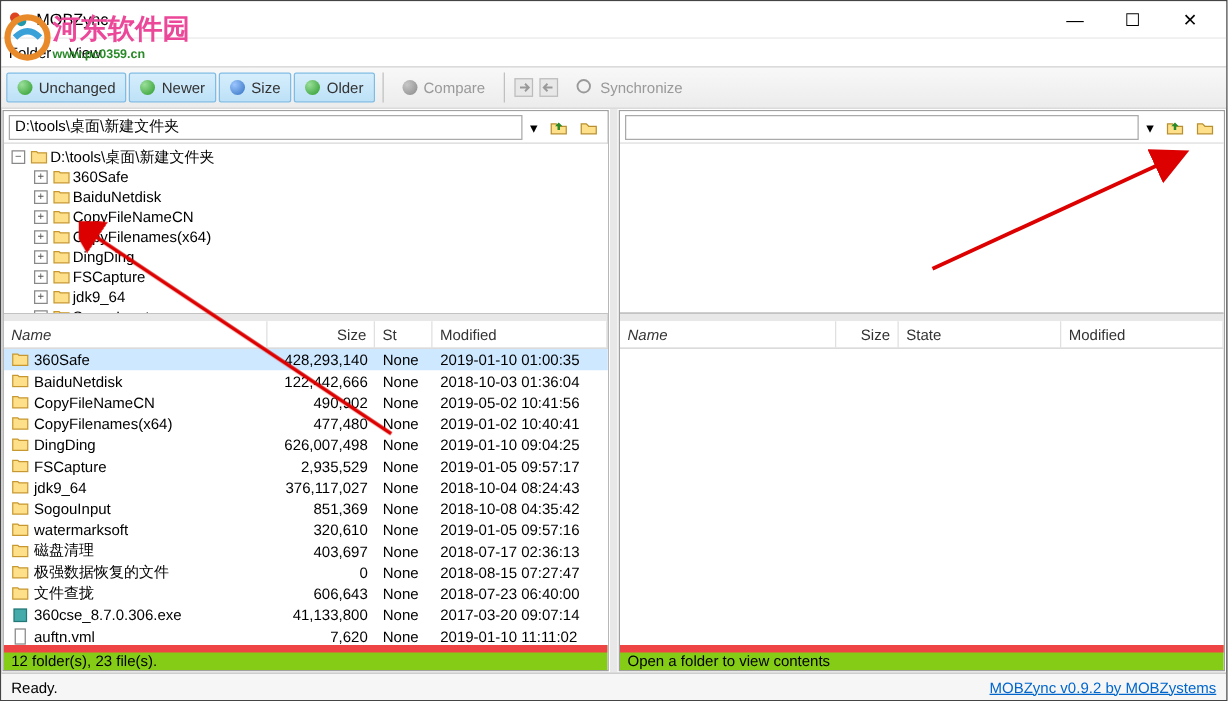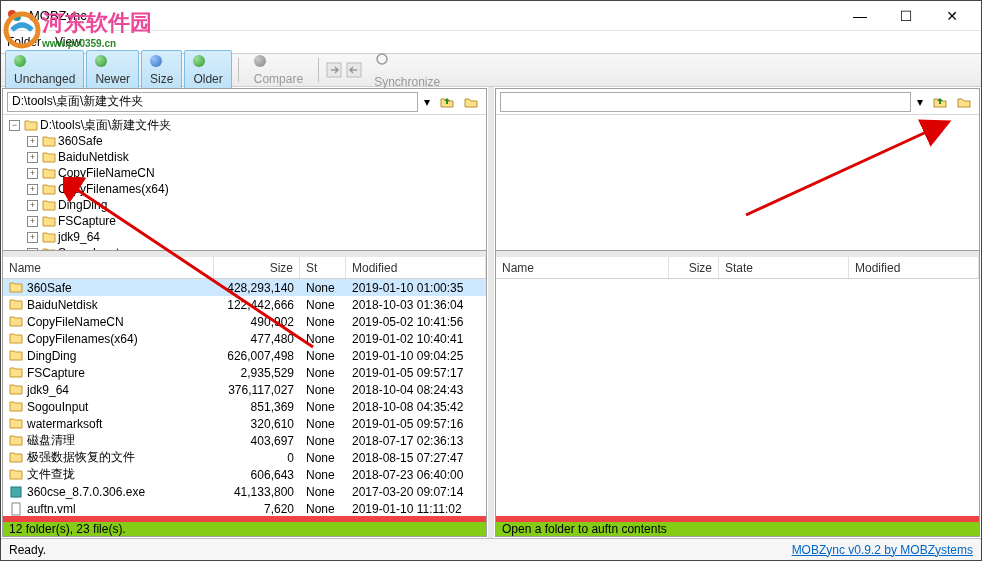--- a/index.html
+++ b/index.html
@@ -12,21 +12,21 @@
 .titlebar .win-btn { width: 46px; height: 30px; display: flex; align-items: center; justify-content: center; font-size: 14px; }
 
 .watermark { position: absolute; top: 8px; left: 4px; z-index: 100; pointer-events: none; }
 .watermark-text { color: #ec4899; font-weight: bold; font-size: 22px; font-family: "SimHei", sans-serif; }
 .watermark-url { color: #2a8a2a; font-size: 10px; font-weight: bold; }
 
 .menubar { height: 22px; display: flex; align-items: center; padding: 0 6px; gap: 14px; background: #fff; }
 .menubar span { font-size: 12px; }
 
 .toolbar { height: 34px; background: linear-gradient(#f8f8f8, #ececec); display: flex; align-items: center; padding: 0 4px; gap: 2px; border-top: 1px solid #d0d0d0; border-bottom: 1px solid #d0d0d0; }
-.tool-btn { display: flex; align-items: flex-start; gap: 5px; padding: 4px 8px; border: 1px solid transparent; border-radius: 2px; color: #333; flex-direction: column; }
+.tool-btn { display: flex; align-items: center; gap: 5px; padding: 4px 8px; border: 1px solid transparent; border-radius: 2px; color: #333; }
 .tool-btn.active { background: linear-gradient(#d6eefc, #bde1f7); border: 1px solid #7dbce6; }
 .tool-btn.disabled { color: #999; }
 .tool-btn .dot { width: 12px; height: 12px; border-radius: 50%; }
 .dot.green { background: radial-gradient(circle at 30% 30%, #9adf9a, #2a9a2a); }
 .dot.blue { background: radial-gradient(circle at 30% 30%, #9cc5ff, #3070c0); }
 .dot.grey { background: radial-gradient(circle at 30% 30%, #c8c8c8, #888); }
 .tool-sep { width: 1px; height: 24px; background: #c0c0c0; margin: 0 4px; }
 .arrow-icon { width: 18px; height: 18px; display: flex; align-items: center; justify-content: center; color: #888; }
 
 .panes { flex: 1; display: flex; gap: 0; overflow: hidden; }
@@ -43,21 +43,21 @@
 .tree-exp { width: 11px; height: 11px; border: 1px solid #888; font-size: 9px; line-height: 9px; text-align: center; color: #555; margin: 0 2px; }
 .tree-ind0 { padding-left: 2px; }
 .tree-ind1 { padding-left: 20px; }
 .folder-icon { width: 14px; height: 12px; display: inline-block; }
 .folder-icon svg { width: 14px; height: 12px; }
 
 .splitter-h { height: 6px; background: #e8e8e8; cursor: row-resize; }
 
 .header-row { display: flex; height: 22px; background: #fff; border-bottom: 1px solid #d0d0d0; }
 .header-row .hcell { border-right: 1px solid #e0e0e0; padding: 3px 6px; color: #333; display: flex; align-items: center; }
-.col-name { flex: 1; }
+.col-name { flex: 1; font-style: italic; }
 .col-size { width: 86px; justify-content: flex-end; }
 .col-st { width: 46px; text-align: right; }
 .col-mod { width: 140px; }
 .col-size-r { width: 50px; justify-content: flex-end; }
 .col-state-r { width: 130px; }
 .col-mod-r { width: 130px; }
 
 .filelist { flex: 1; overflow-y: auto; overflow-x: hidden; background: #fff; }
 .filelist::-webkit-scrollbar { width: 16px; }
 .filelist::-webkit-scrollbar-track { background: #f0f0f0; }
@@ -436,21 +436,21 @@
     </div>
     <div class="tree"></div>
     <div class="splitter-h"></div>
     <div class="header-row">
       <div class="hcell col-name">Name</div>
       <div class="hcell col-size-r">Size</div>
       <div class="hcell col-state-r">State</div>
       <div class="hcell col-mod-r">Modified</div>
     </div>
     <div class="placeholder"></div>
-    <div class="status-pane">Open a folder to auftn contents</div>
+    <div class="status-pane">Open a folder to view contents</div>
 
     <svg class="arrow" style="top:26px;left:240px" width="220" height="110">
       <defs>
           <marker id="ah2" markerWidth="12" markerHeight="12" refX="8" refY="5" orient="auto">
             <path d="M0 0 L10 5 L0 10 z" fill="#d00"></path>
           </marker>
         </defs>
       <line x1="10" y1="100" x2="210" y2="8" stroke="#d00" stroke-width="3" marker-end="url(#ah2)"></line>
     </svg>
   </div>

